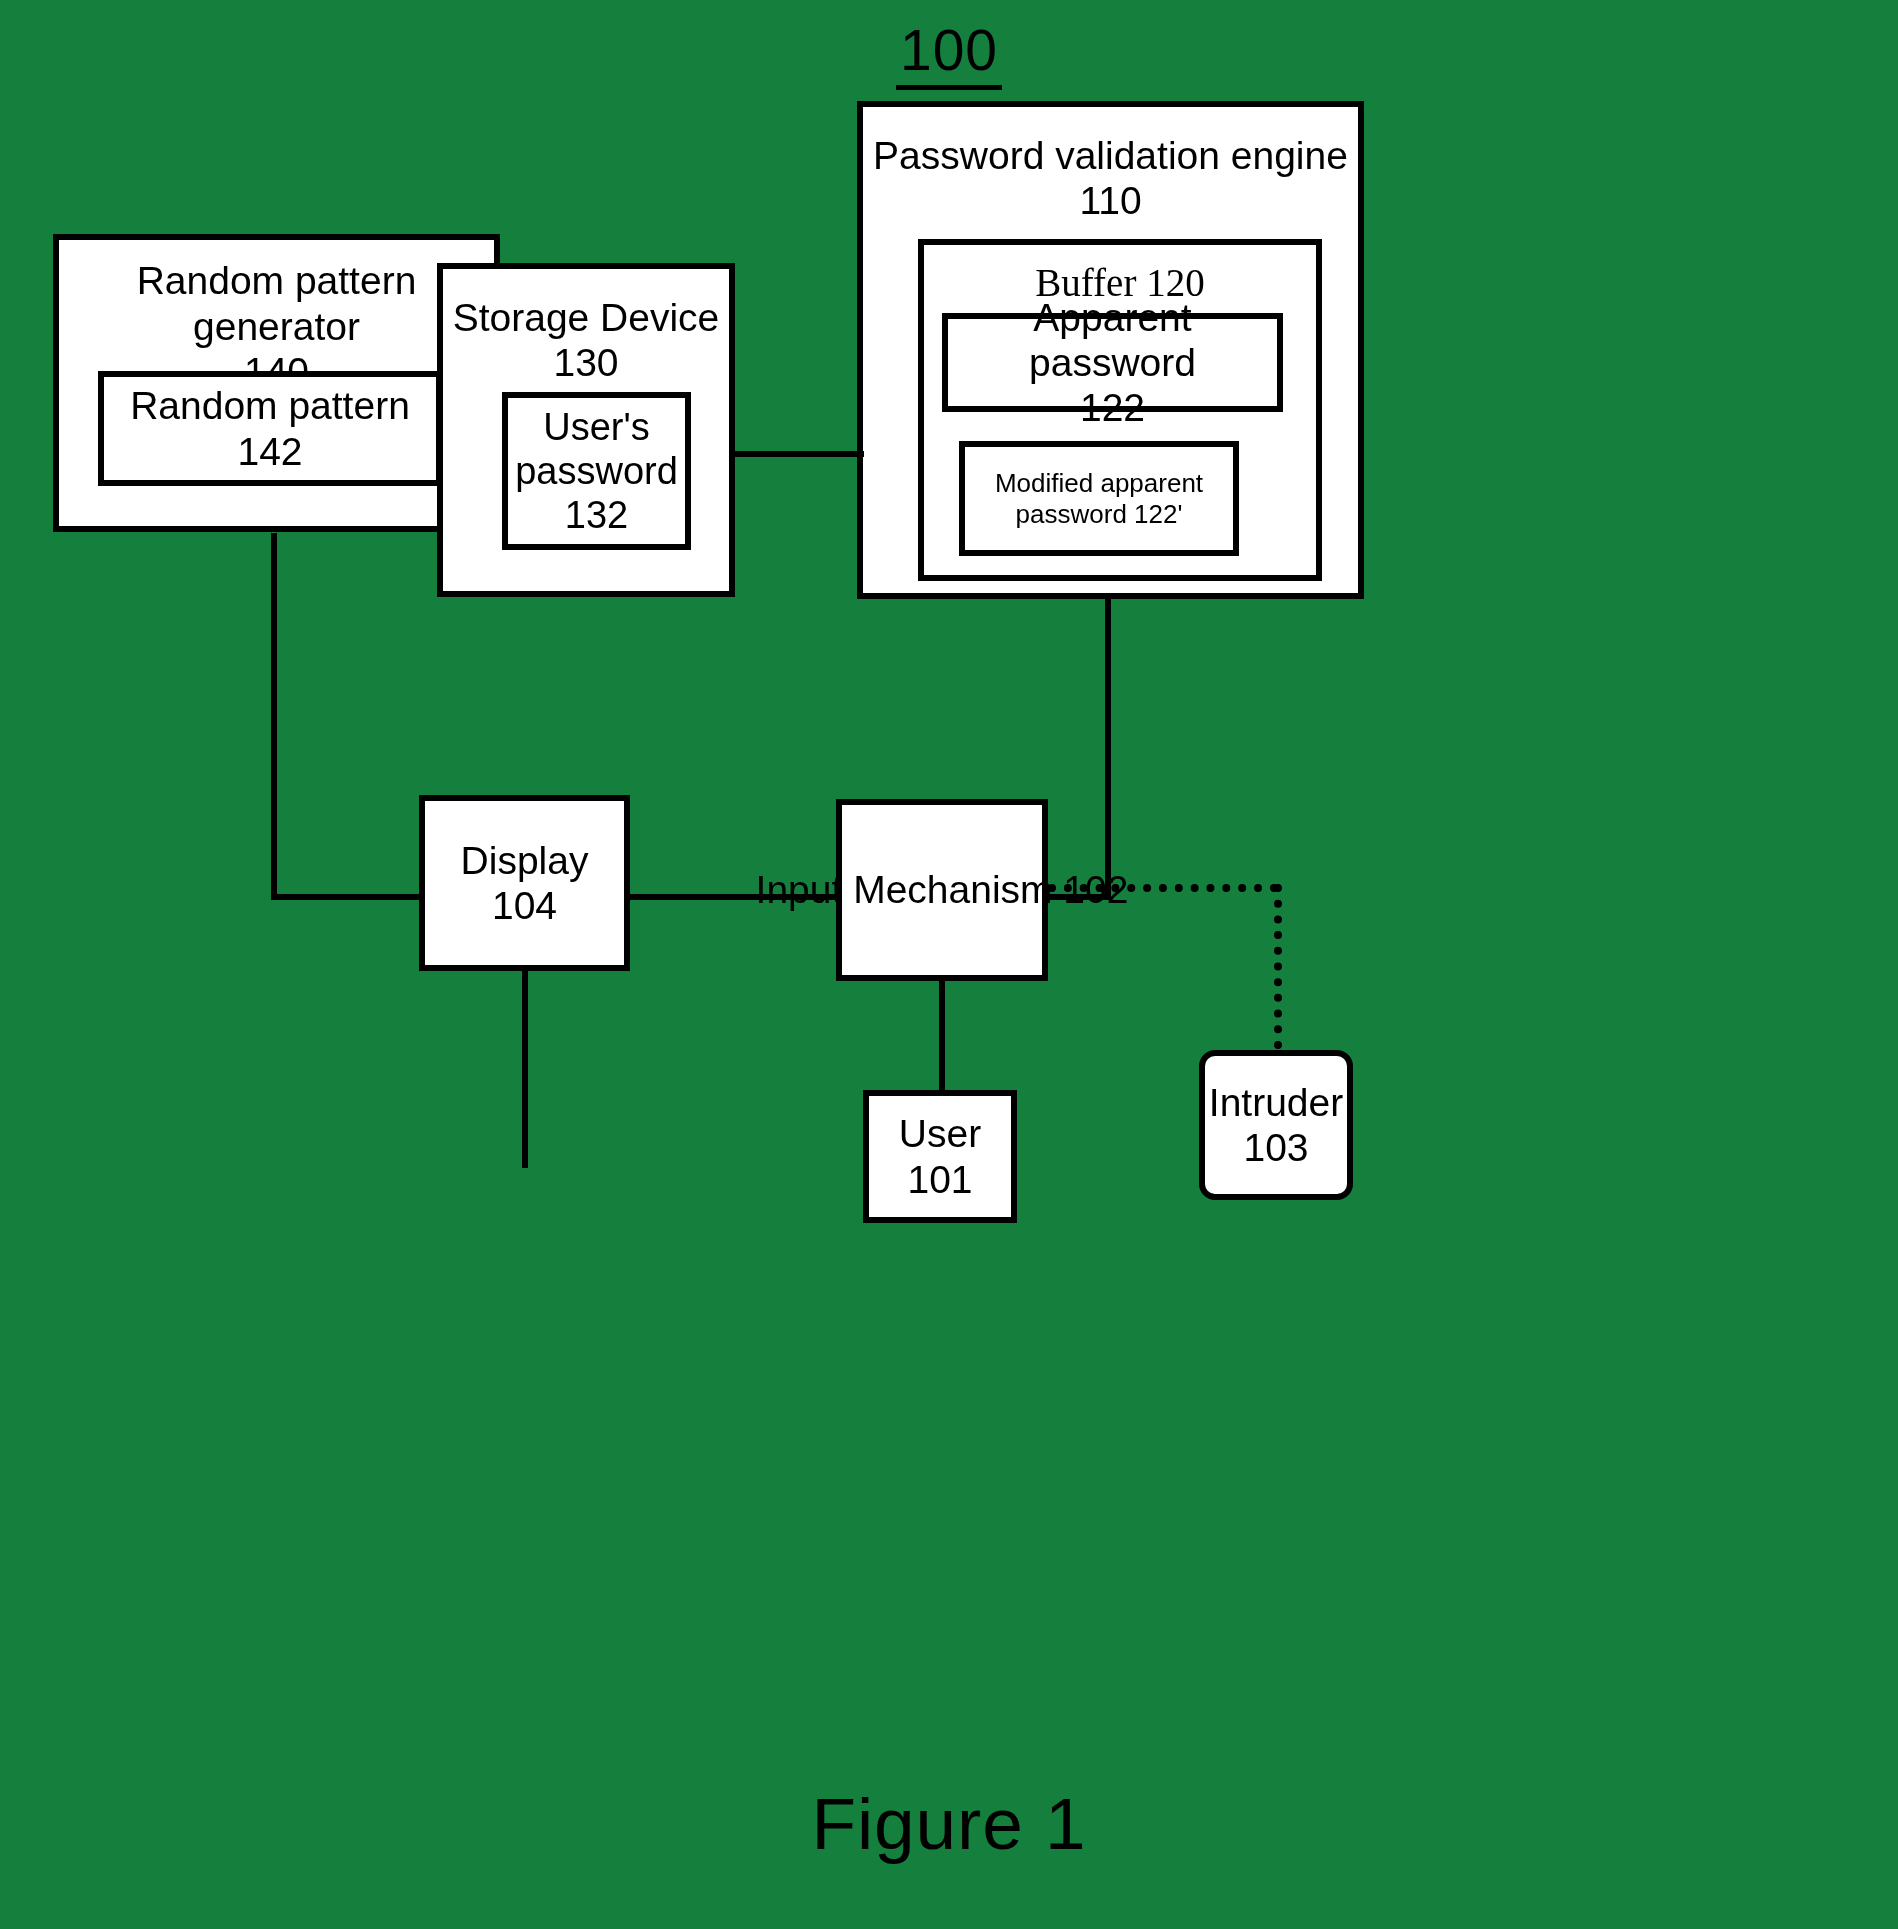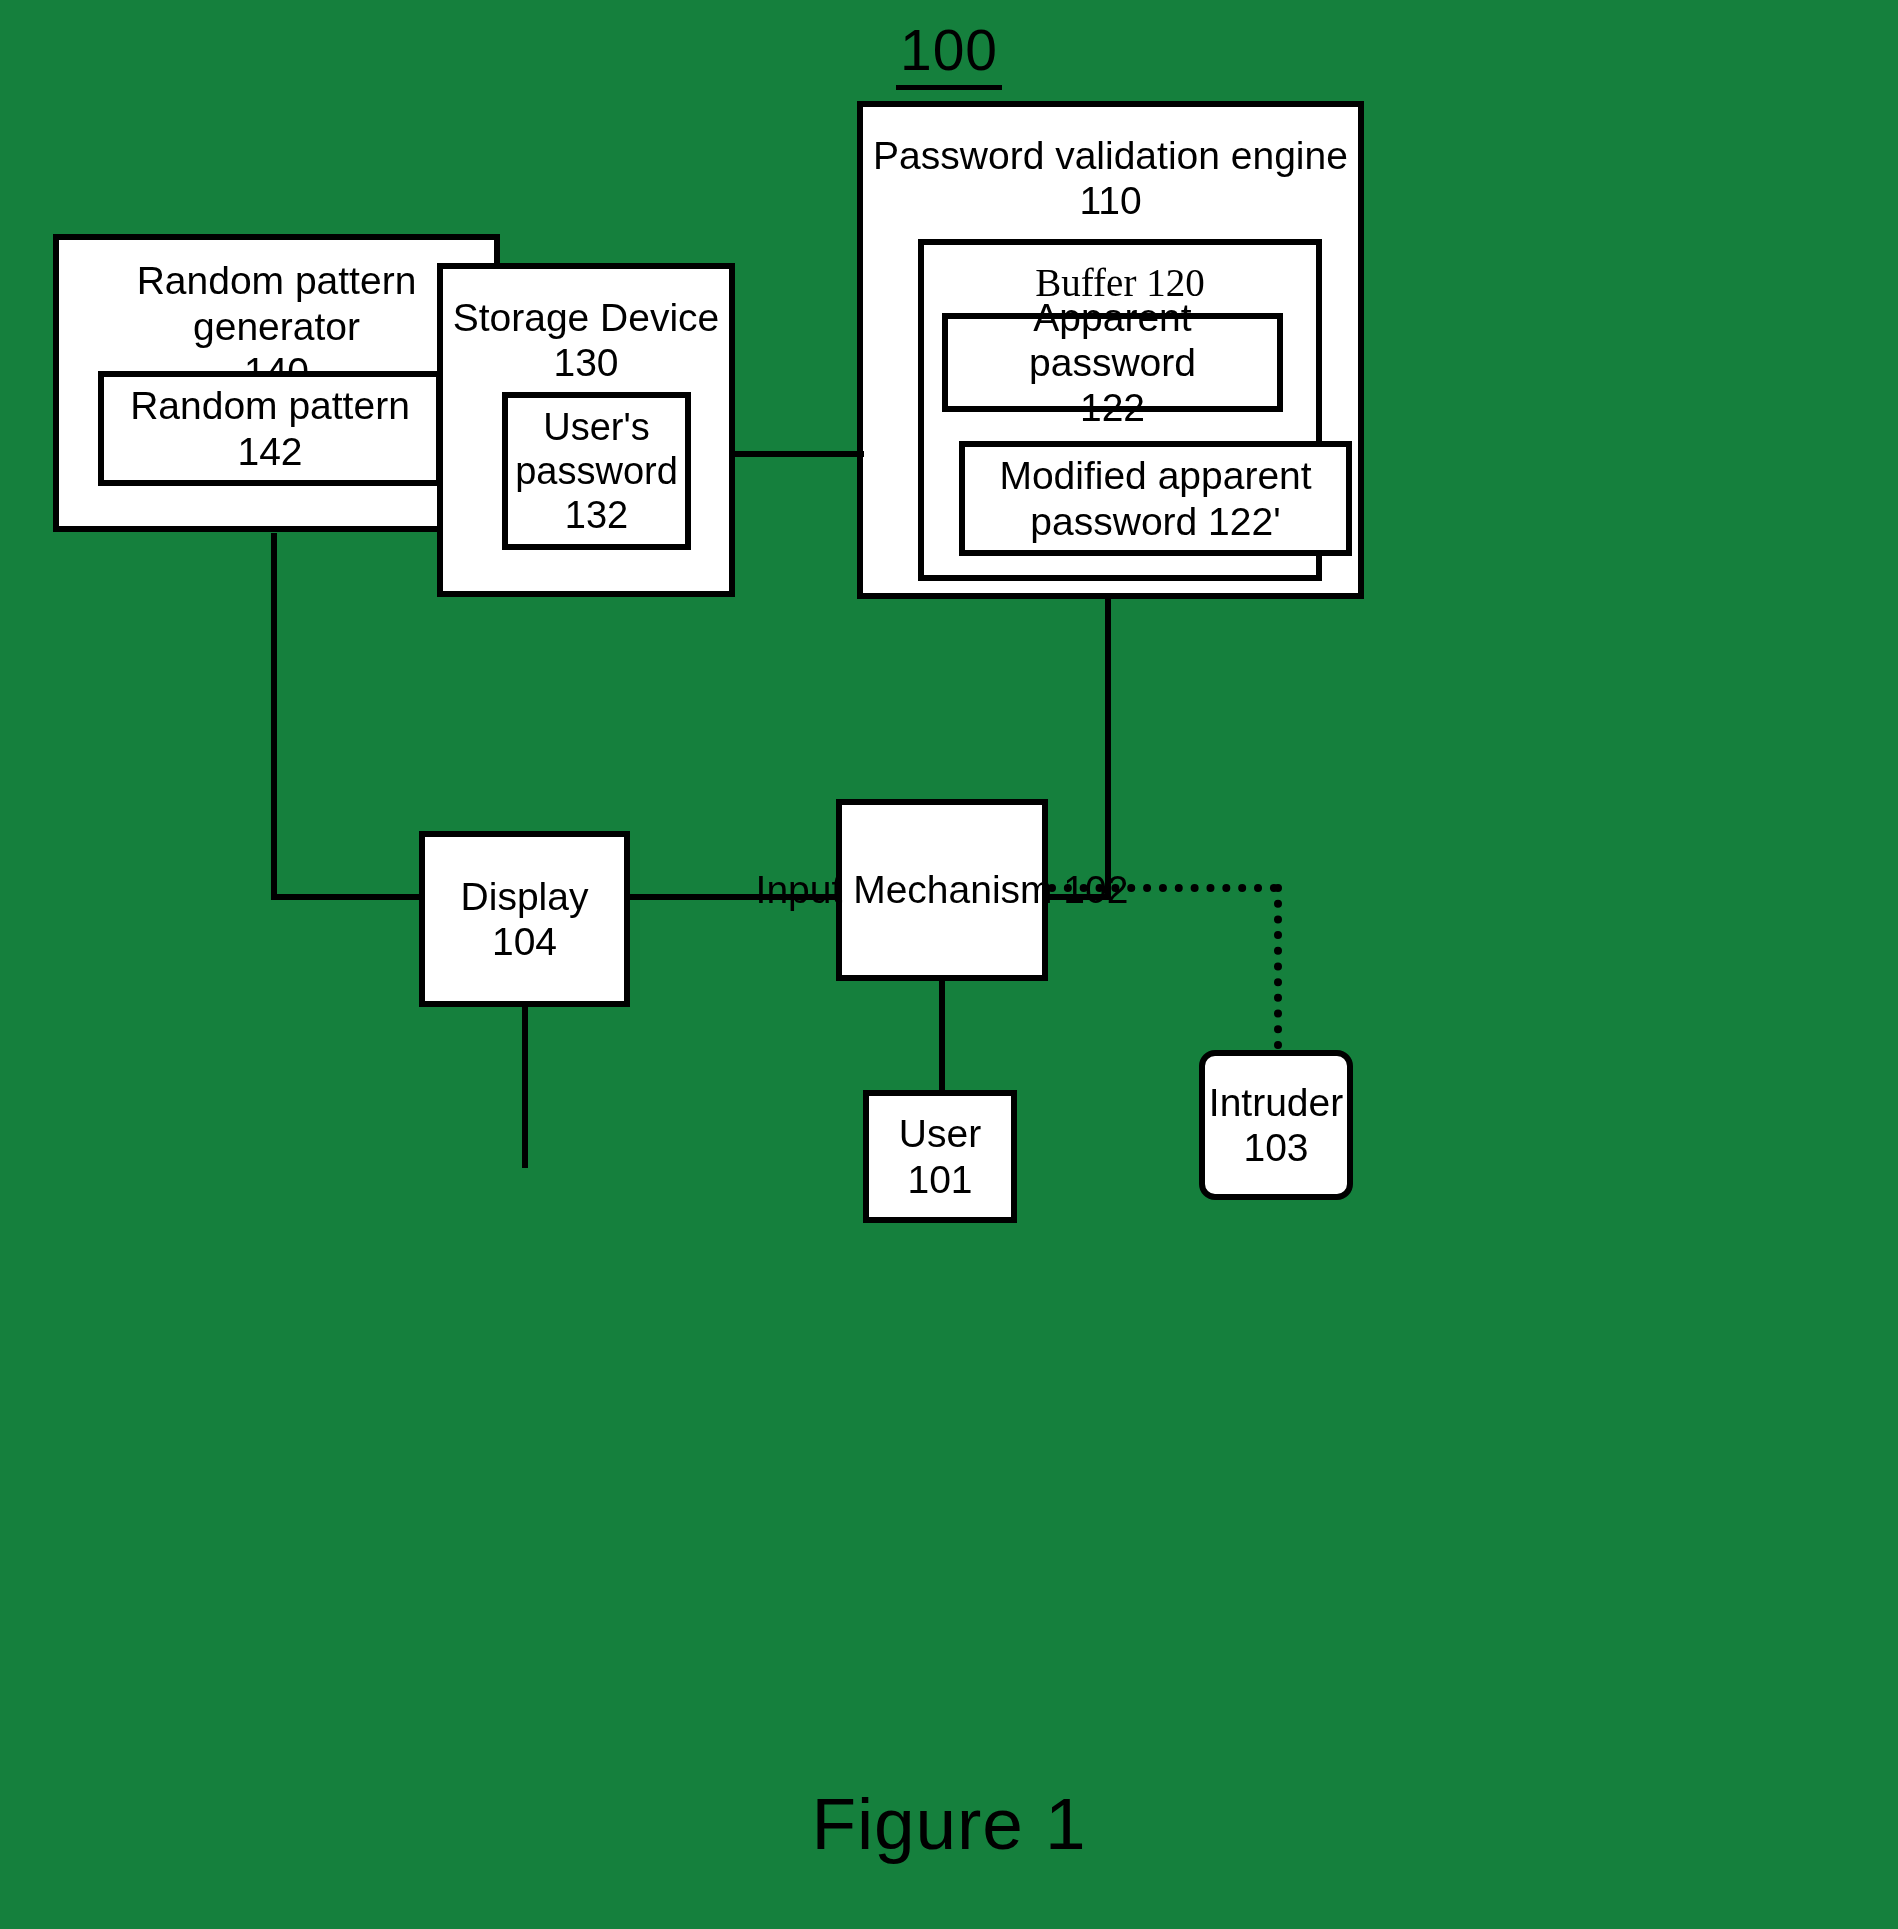--- a/index.html
+++ b/index.html
@@ -82,23 +82,23 @@
 
   #sd-box       { left: 437px;  top: 263px;  width: 298px;  height: 334px; }
   #sd-title     { position: absolute; top: 26px; left: 0; right: 0; font-size: 39px; }
   #up-inner     { left: 502px;  top: 392px;  width: 189px;  height: 158px; font-size: 38px; }
 
   #pve-box      { left: 857px;  top: 101px;  width: 507px;  height: 498px; }
   #pve-title    { position: absolute; top: 26px; left: 0; right: 0; font-size: 39px; }
   #buffer-box   { left: 918px; top: 239px;  width: 404px;  height: 342px; }
   #buffer-title { position: absolute; top: 14.7px; left: 0; right: 0; font-size: 39px; font-family: Liberation Serif, serif; }
   #ap-inner     { left: 942px; top: 313px;  width: 341px;  height: 99px; font-size: 39px; }
-  #map-inner    { left: 959px; top: 441px;  width: 393px;  height: 115px; font-size: 39px; }
+  #map-inner    { left: 959px; top: 441px;  width: 280px;  height: 115px; font-size: 26px; }
 
-  #display-box  { left: 419px;  top: 831px;  width: 211px;  height: 176px; font-size: 39px; }
+  #display-box  { left: 419px;  top: 795px;  width: 211px;  height: 176px; font-size: 39px; }
   #input-box    { left: 836px;  top: 799px;  width: 212px;  height: 182px; font-size: 39px; }
   #input-box .box-label { white-space: nowrap; }
   #user-box     { left: 863px;  top: 1082px; width: 154px;  height: 133px; font-size: 39px; margin-top: 8px; }
   #intruder-box { left: 1199px; top: 1050px; width: 154px;  height: 150px; font-size: 39px; border-radius: 16px; }
 </style>
 </head>
 <body>
 
 <div id="figure">
 

